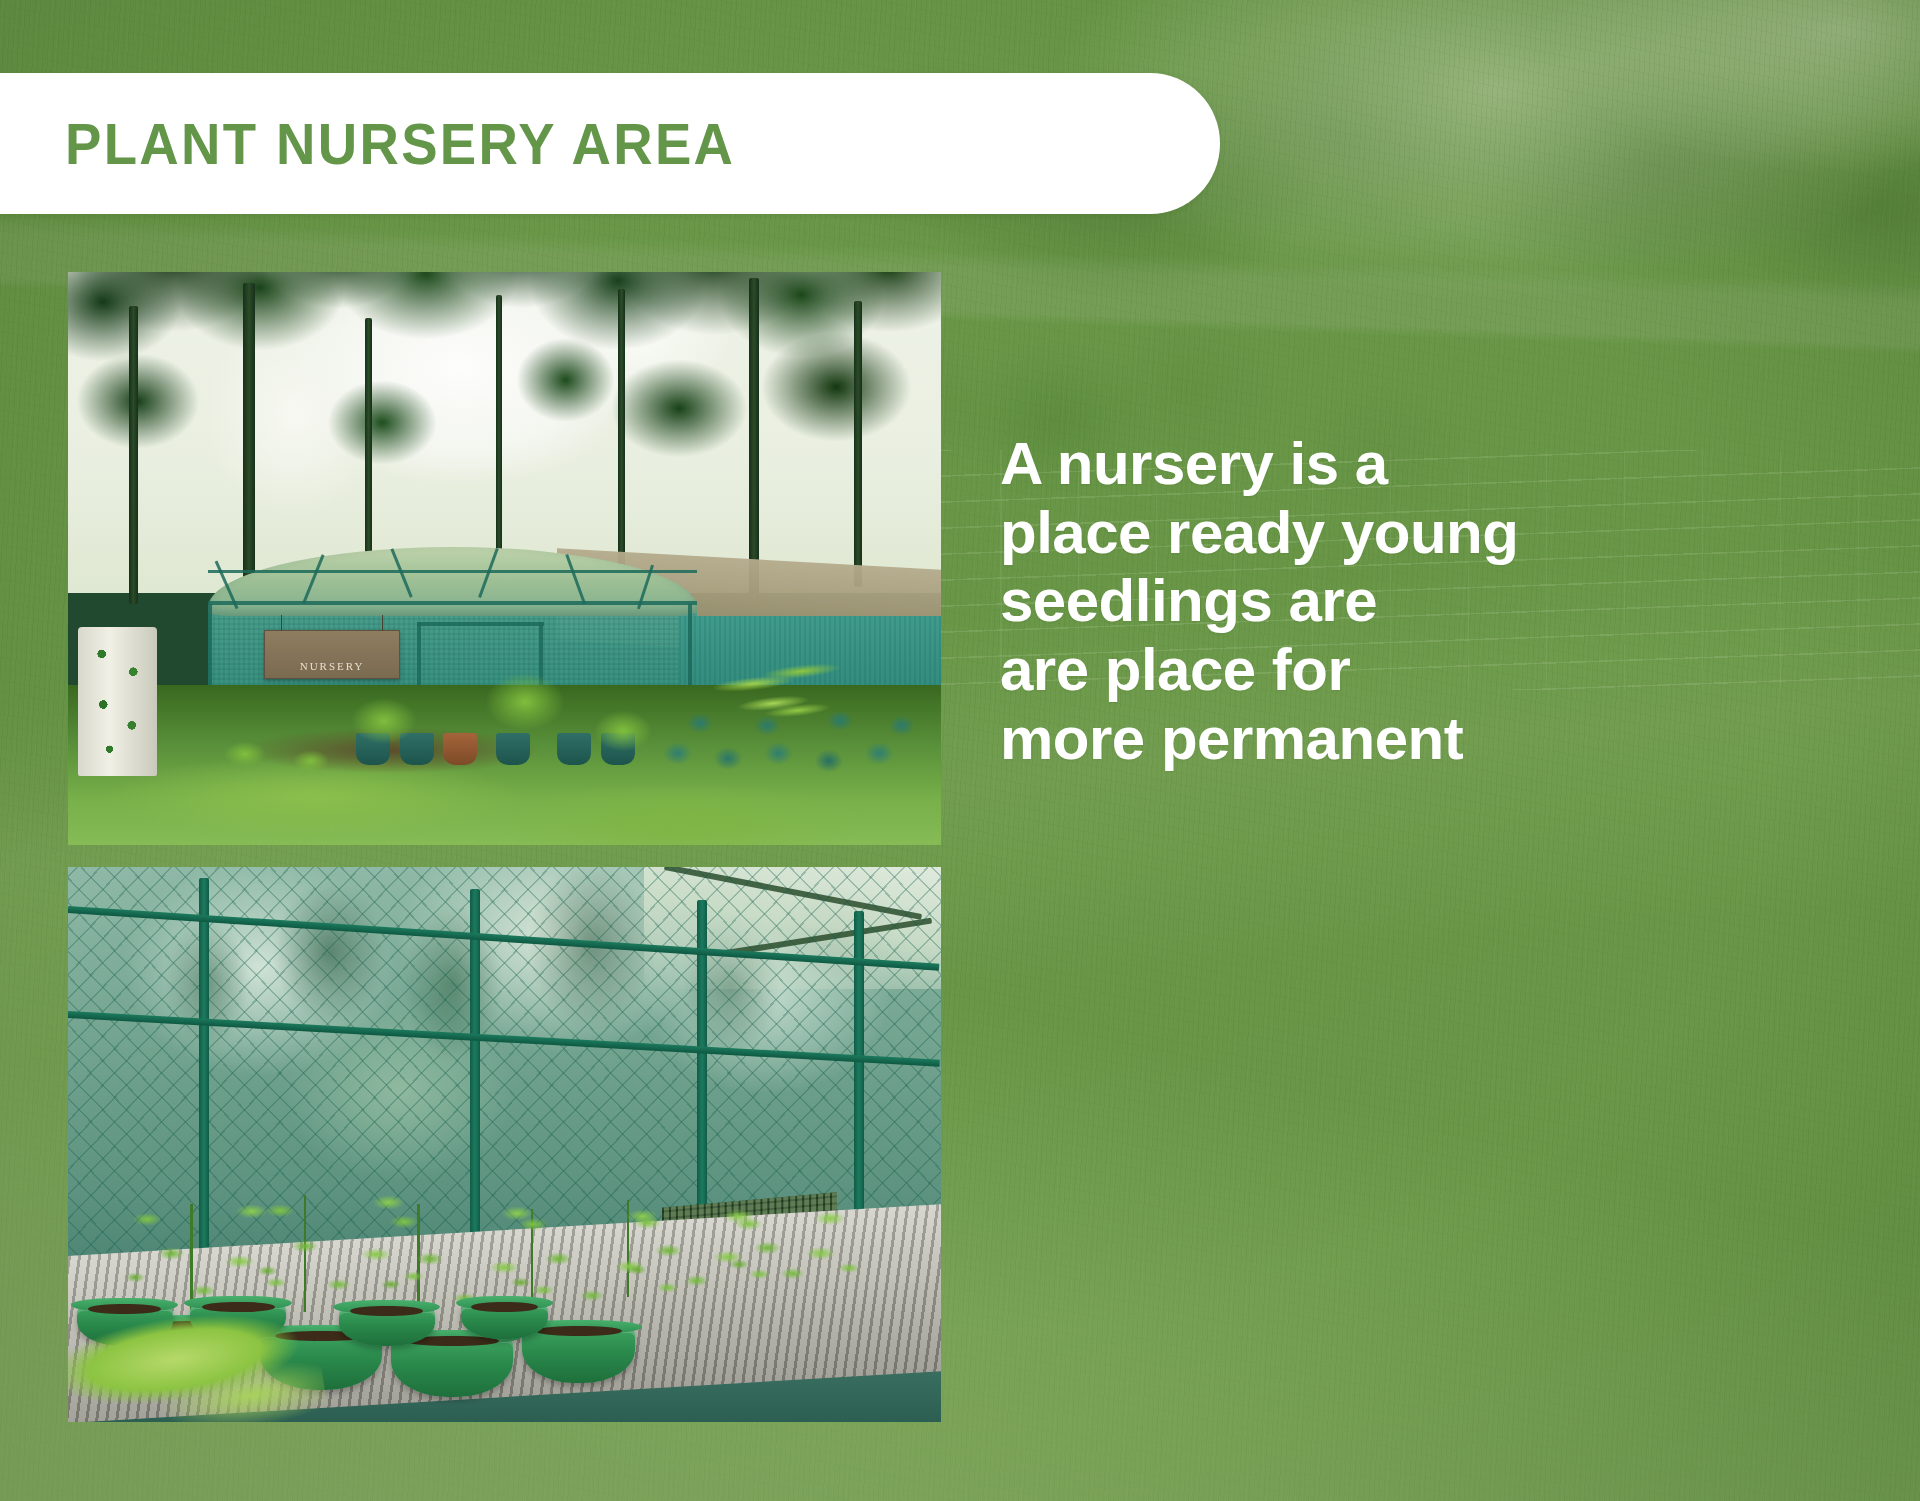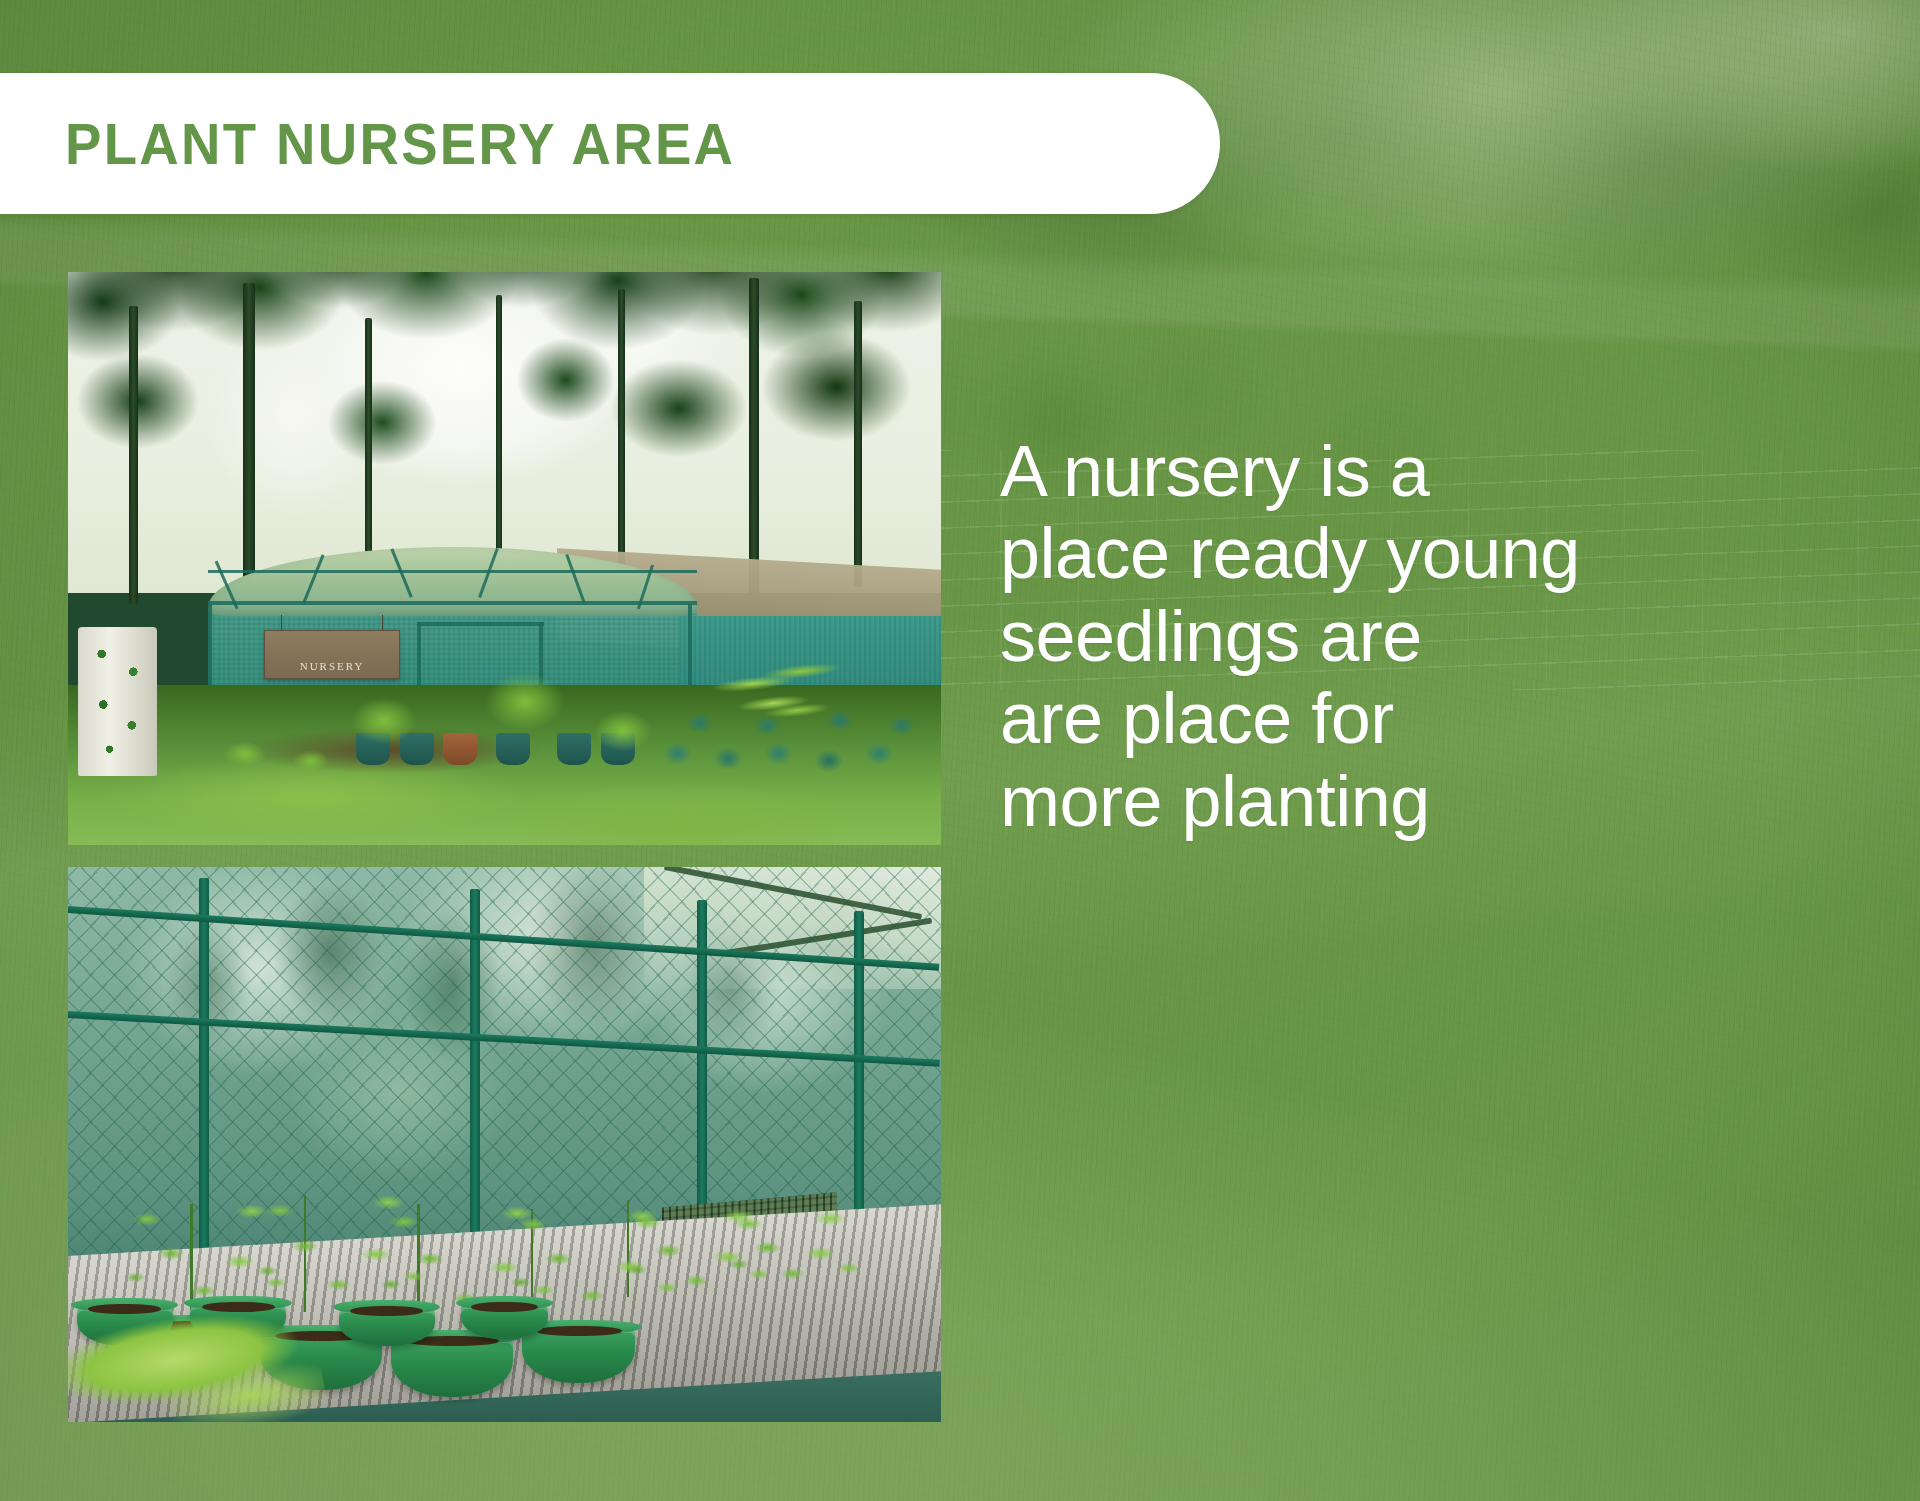--- a/index.html
+++ b/index.html
@@ -347,22 +347,22 @@
       radial-gradient(ellipse 60% 36% at 45% 40%, #b6d96a 0%, #8cc442 55%, rgba(140,196,66,0) 80%),
       radial-gradient(ellipse 46% 28% at 72% 72%, #a7d25c 0%, rgba(167,210,92,0) 78%);
     transform:rotate(-8deg);
   }
 
   
   .copy {
     position:absolute;
     left:1000px; top:430px; width:860px;
     color:#ffffff;
-    font-size:72px;
-    font-weight:400;
+    font-size:60px;
+    font-weight:700;
     line-height:1.145;
     letter-spacing:-0.5px;
     text-shadow:0 1px 2px rgba(40,70,20,.10);
   }
   .copy .ln { display:block; white-space:pre; }
 </style>
 </head>
 <body>
 
 <div class="bg-root">
@@ -498,14 +498,14 @@
   </div>
 
   <div class="b-leaf-fg"></div>
 </div>
 
 <div class="copy">
   <span class="ln">A nursery is a</span>
   <span class="ln">place ready young</span>
   <span class="ln">seedlings are</span>
   <span class="ln">are place for</span>
-  <span class="ln">more planting</span>
+  <span class="ln">more permanent</span>
 </div>
 
 </body></html>

